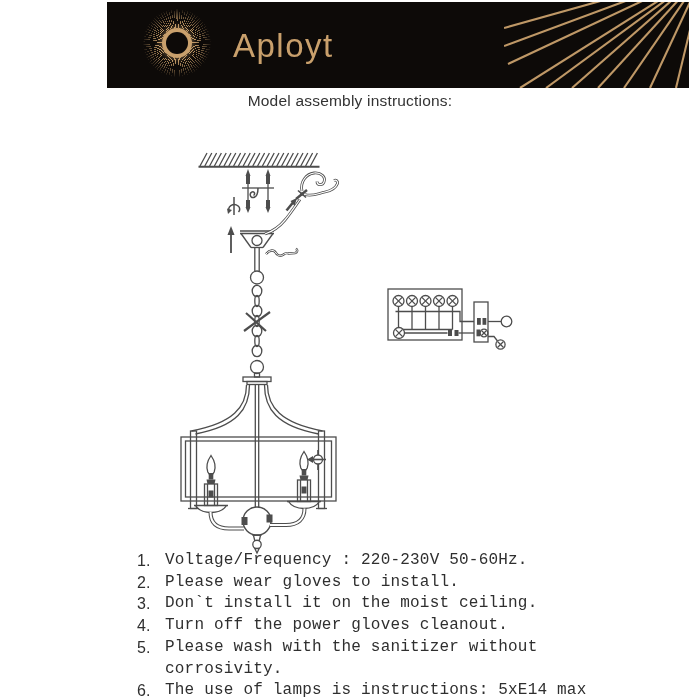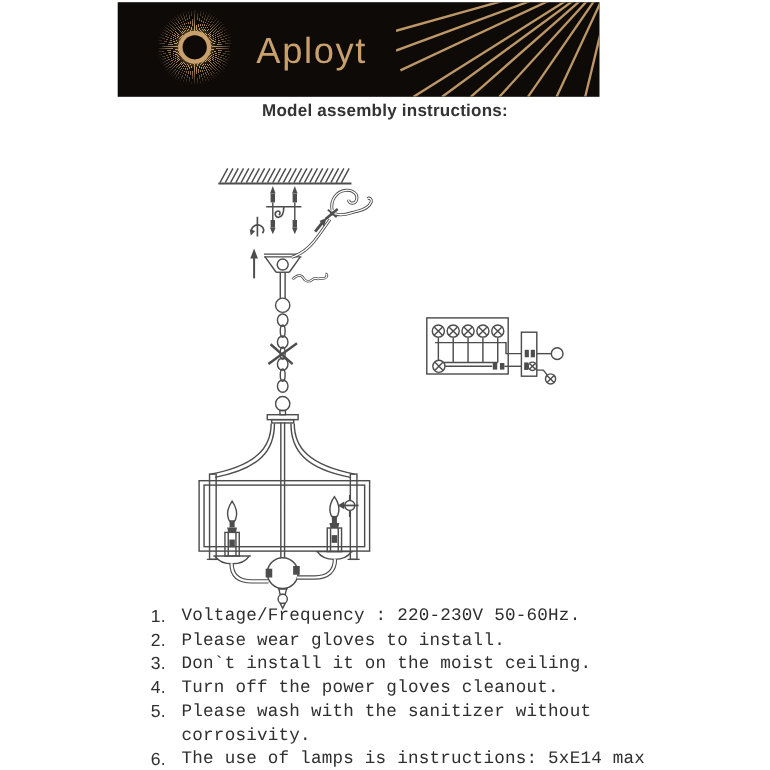--- a/index.html
+++ b/index.html
@@ -7,39 +7,39 @@
     --brand-gold:#c9a06c;
     --line:#4d4d4d;
     --text:#333333;
   }
   *{margin:0;padding:0;box-sizing:border-box;}
   html,body{width:700px;height:700px;background:#ffffff;overflow:hidden;
     font-family:"Liberation Sans", sans-serif;}
   .page{position:relative;width:700px;height:700px;background:#fff;}
 
   
-  .banner{position:absolute;left:107px;top:2px;width:438px;height:86px;
+  .banner{position:absolute;left:107px;top:2px;width:582px;height:86px;
     background:var(--banner-bg);overflow:hidden;}
   .sunburst{position:absolute;left:36px;top:7px;width:68px;height:68px;border-radius:50%;
     background:repeating-conic-gradient(var(--brand-gold) 0deg 1.3deg, transparent 1.3deg 4.6deg);
     -webkit-mask:radial-gradient(circle, #000 38%, transparent 73%);
             mask:radial-gradient(circle, #000 38%, transparent 73%);
     opacity:.95;}
   .gold-disc{position:absolute;left:55px;top:26px;width:30px;height:30px;border-radius:50%;
     background:var(--brand-gold);box-shadow:0 0 6px 1px rgba(201,160,108,.55);}
   .dark-disc{position:absolute;left:59px;top:30px;width:22px;height:22px;border-radius:50%;
     background:var(--banner-bg);}
   .brand{position:absolute;left:126px;top:22px;height:44px;line-height:44px;
     color:var(--brand-gold);font-size:33px;font-weight:400;letter-spacing:1.5px;}
   .rays{position:absolute;right:0;top:0;}
   .ray{stroke:var(--brand-gold);stroke-width:2.1;opacity:.95;}
 
   
   .title-block{position:absolute;left:0;top:92px;width:700px;text-align:center;
-    color:var(--text);font-size:15.5px;line-height:18.5px;font-weight:700;letter-spacing:.2px;}
+    color:var(--text);font-size:15.5px;line-height:18.5px;font-weight:400;letter-spacing:.2px;}
 
   
   .diagram{position:absolute;left:120px;top:140px;}
   .ln{stroke:var(--line);fill:none;stroke-width:1.3;}
   .ln2{stroke:var(--line);fill:none;stroke-width:2;}
   .fl{fill:var(--line);stroke:none;}
   .wfill{fill:#ffffff;stroke:var(--line);stroke-width:1.3;}
   .wire{stroke:var(--line);fill:none;stroke-width:2.8;}
   .wirein{stroke:#ffffff;fill:none;stroke-width:1.2;}
   .arm{stroke:var(--line);fill:none;stroke-width:4;}

